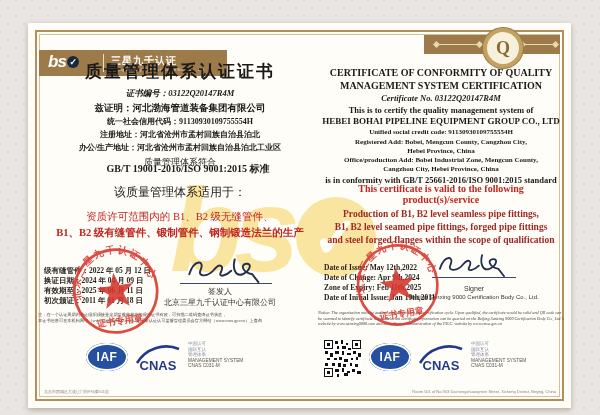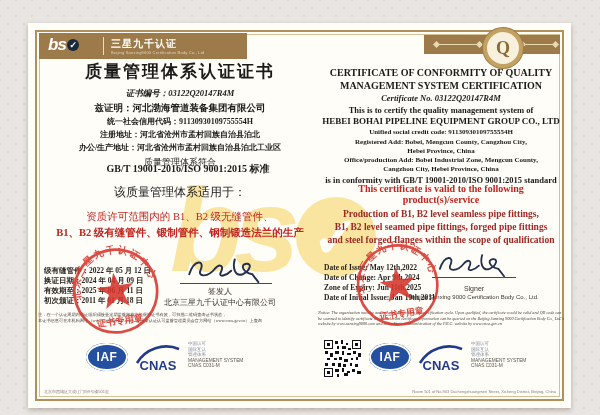--- a/index.html
+++ b/index.html
@@ -6,21 +6,21 @@
   .canvas{position:relative;width:600px;height:415px;overflow:hidden;
     background-color:#e9e5e2;
     background-image:radial-gradient(#dcd5d1 1px,transparent 1.4px),radial-gradient(#e2dbd7 1px,transparent 1.4px);
     background-size:16px 16px,16px 16px;background-position:0 0,8px 8px;
     font-family:"Liberation Serif","DejaVu Serif",serif;}
   .sheet{position:absolute;left:28px;top:23px;width:543px;height:385px;background:#fffdf8;
     box-shadow:0 2px 5px rgba(90,70,50,.35);}
   .frameO{position:absolute;inset:7px;border:2px solid #b3905a;pointer-events:none;}
   .frameI{position:absolute;inset:11px;border:1px solid #d7c194;pointer-events:none;}
   .band{position:absolute;background:#9c7a4a;}
-  .bandL{left:11px;top:10px;width:208px;height:26px;}
+  .bandL{left:11px;top:27px;width:188px;height:26px;}
   .bandR{left:396px;top:12px;width:136px;height:19px;}
   .logoBS{position:absolute;left:9px;top:2px;color:#fff;font-family:"Liberation Sans",sans-serif;
     font-weight:bold;font-size:17px;letter-spacing:-1px;font-style:italic;}
   .logoCk{display:inline-block;width:12px;height:12px;border-radius:50%;background:#18293c;color:#fff;
     font-size:9px;line-height:12px;text-align:center;font-style:normal;vertical-align:2px;margin-left:1px;}
   .bandDiv{position:absolute;left:64px;top:4px;bottom:4px;width:1px;background:rgba(255,255,255,.75);}
   .brand{position:absolute;left:72px;top:4px;color:#fff;font-family:"Liberation Sans",sans-serif;
     font-weight:bold;font-size:10px;letter-spacing:1px;}
   .brandSub{position:absolute;left:72px;top:17px;color:rgba(255,255,255,.65);font-size:4px;
     font-family:"Liberation Sans",sans-serif;letter-spacing:.2px;}
@@ -125,30 +125,30 @@
       <div class="lnE" style="top:44px;font-size:10px;font-weight:bold;">CERTIFICATE OF CONFORMITY OF QUALITY</div>
       <div class="lnE" style="top:57px;font-size:10px;font-weight:bold;">MANAGEMENT SYSTEM CERTIFICATION</div>
       <div class="lnE" style="top:71px;font-size:8.5px;font-weight:bold;font-style:italic;">Certificate No. 03122Q20147R4M</div>
       <div class="lnE" style="top:83px;font-size:8.5px;font-weight:bold;">This is to certify the quality management system of</div>
       <div class="lnE" style="top:94px;font-size:9px;font-weight:bold;">HEBEI BOHAI PIPELINE EQUIPMENT GROUP CO., LTD</div>
       <div class="lnE" style="top:106px;font-size:7px;font-weight:bold;">Unified social credit code: 91130930109755554H</div>
       <div class="lnE" style="top:116px;font-size:7px;font-weight:600;">Registered Add: Bobei, Mengcun County, Cangzhou City,</div>
       <div class="lnE" style="top:125px;font-size:7px;font-weight:600;">Hebei Province, China</div>
       <div class="lnE" style="top:134px;font-size:7px;font-weight:600;">Office/produciton Add: Bobei Industrial Zone, Mengcun County,</div>
       <div class="lnE" style="top:143px;font-size:7px;font-weight:600;">Cangzhou City, Hebei Province, China</div>
-      <div class="lnE" style="top:153px;font-size:8.5px;font-weight:bold;">is in conformity with GB/T 19001-2010/ISO 9001:2015 standard</div>
+      <div class="lnE" style="top:153px;font-size:8.5px;font-weight:bold;">is in conformity with GB/T 25661-2016/ISO 9001:2015 standard</div>
       <div class="lnE red" style="top:160px;font-size:10px;font-weight:bold;">This certificate is valid to the following product(s)/service</div>
       <div class="lnE dred" style="top:186px;font-size:9.5px;font-weight:bold;">Production of B1, B2 level seamless pipe fittings,</div>
       <div class="lnE dred" style="top:199px;font-size:9.5px;font-weight:bold;">B1, B2 level seamed pipe fittings, forged pipe fittings</div>
       <div class="lnE dred" style="top:212px;font-size:9.5px;font-weight:bold;">and steel forged flanges within the scope of qualification</div>
 
       <div class="dates datesEN">
         <div><span>Date of Issue:</span> <span>May 12th,2022</span></div>
         <div><span>Date of Change:</span> <span>Apr 9th,2024</span></div>
-        <div><span>Zone of Expiry:</span> <span>Jun 11th,2025</span></div>
+        <div><span>Zone of Expiry:</span> <span>Feb 11th,2025</span></div>
         <div><span>Date of Initial Issue:</span> <span>Jan 19th,2011</span></div>
       </div>
 
       <div class="sig sigUnder" style="left:404px;top:228px;width:84px;height:26px;">
         <svg width="84" height="26" viewBox="0 0 100 32">
             <path d="M8,22 C14,4 26,6 21,17 C17,26 30,25 37,16 C43,9 48,12 44,20 C41,26 50,24 56,18 M60,5 C57,16 61,25 69,22 C78,18 80,9 73,10 C66,11 69,20 80,22 L87,31" stroke="#22304d" stroke-width="2.2" fill="none" stroke-linecap="round"></path>
           </svg>
       </div>
       <div class="sigTxt" style="left:366px;top:262px;width:160px;font-size:7px;font-family:'Liberation Sans',sans-serif;">Signer</div>
       <div class="sigTxt" style="left:366px;top:271px;width:160px;font-size:6px;font-family:'Liberation Sans',sans-serif;">Beijing Sanxing 9000 Certification Body Co., Ltd.</div>

